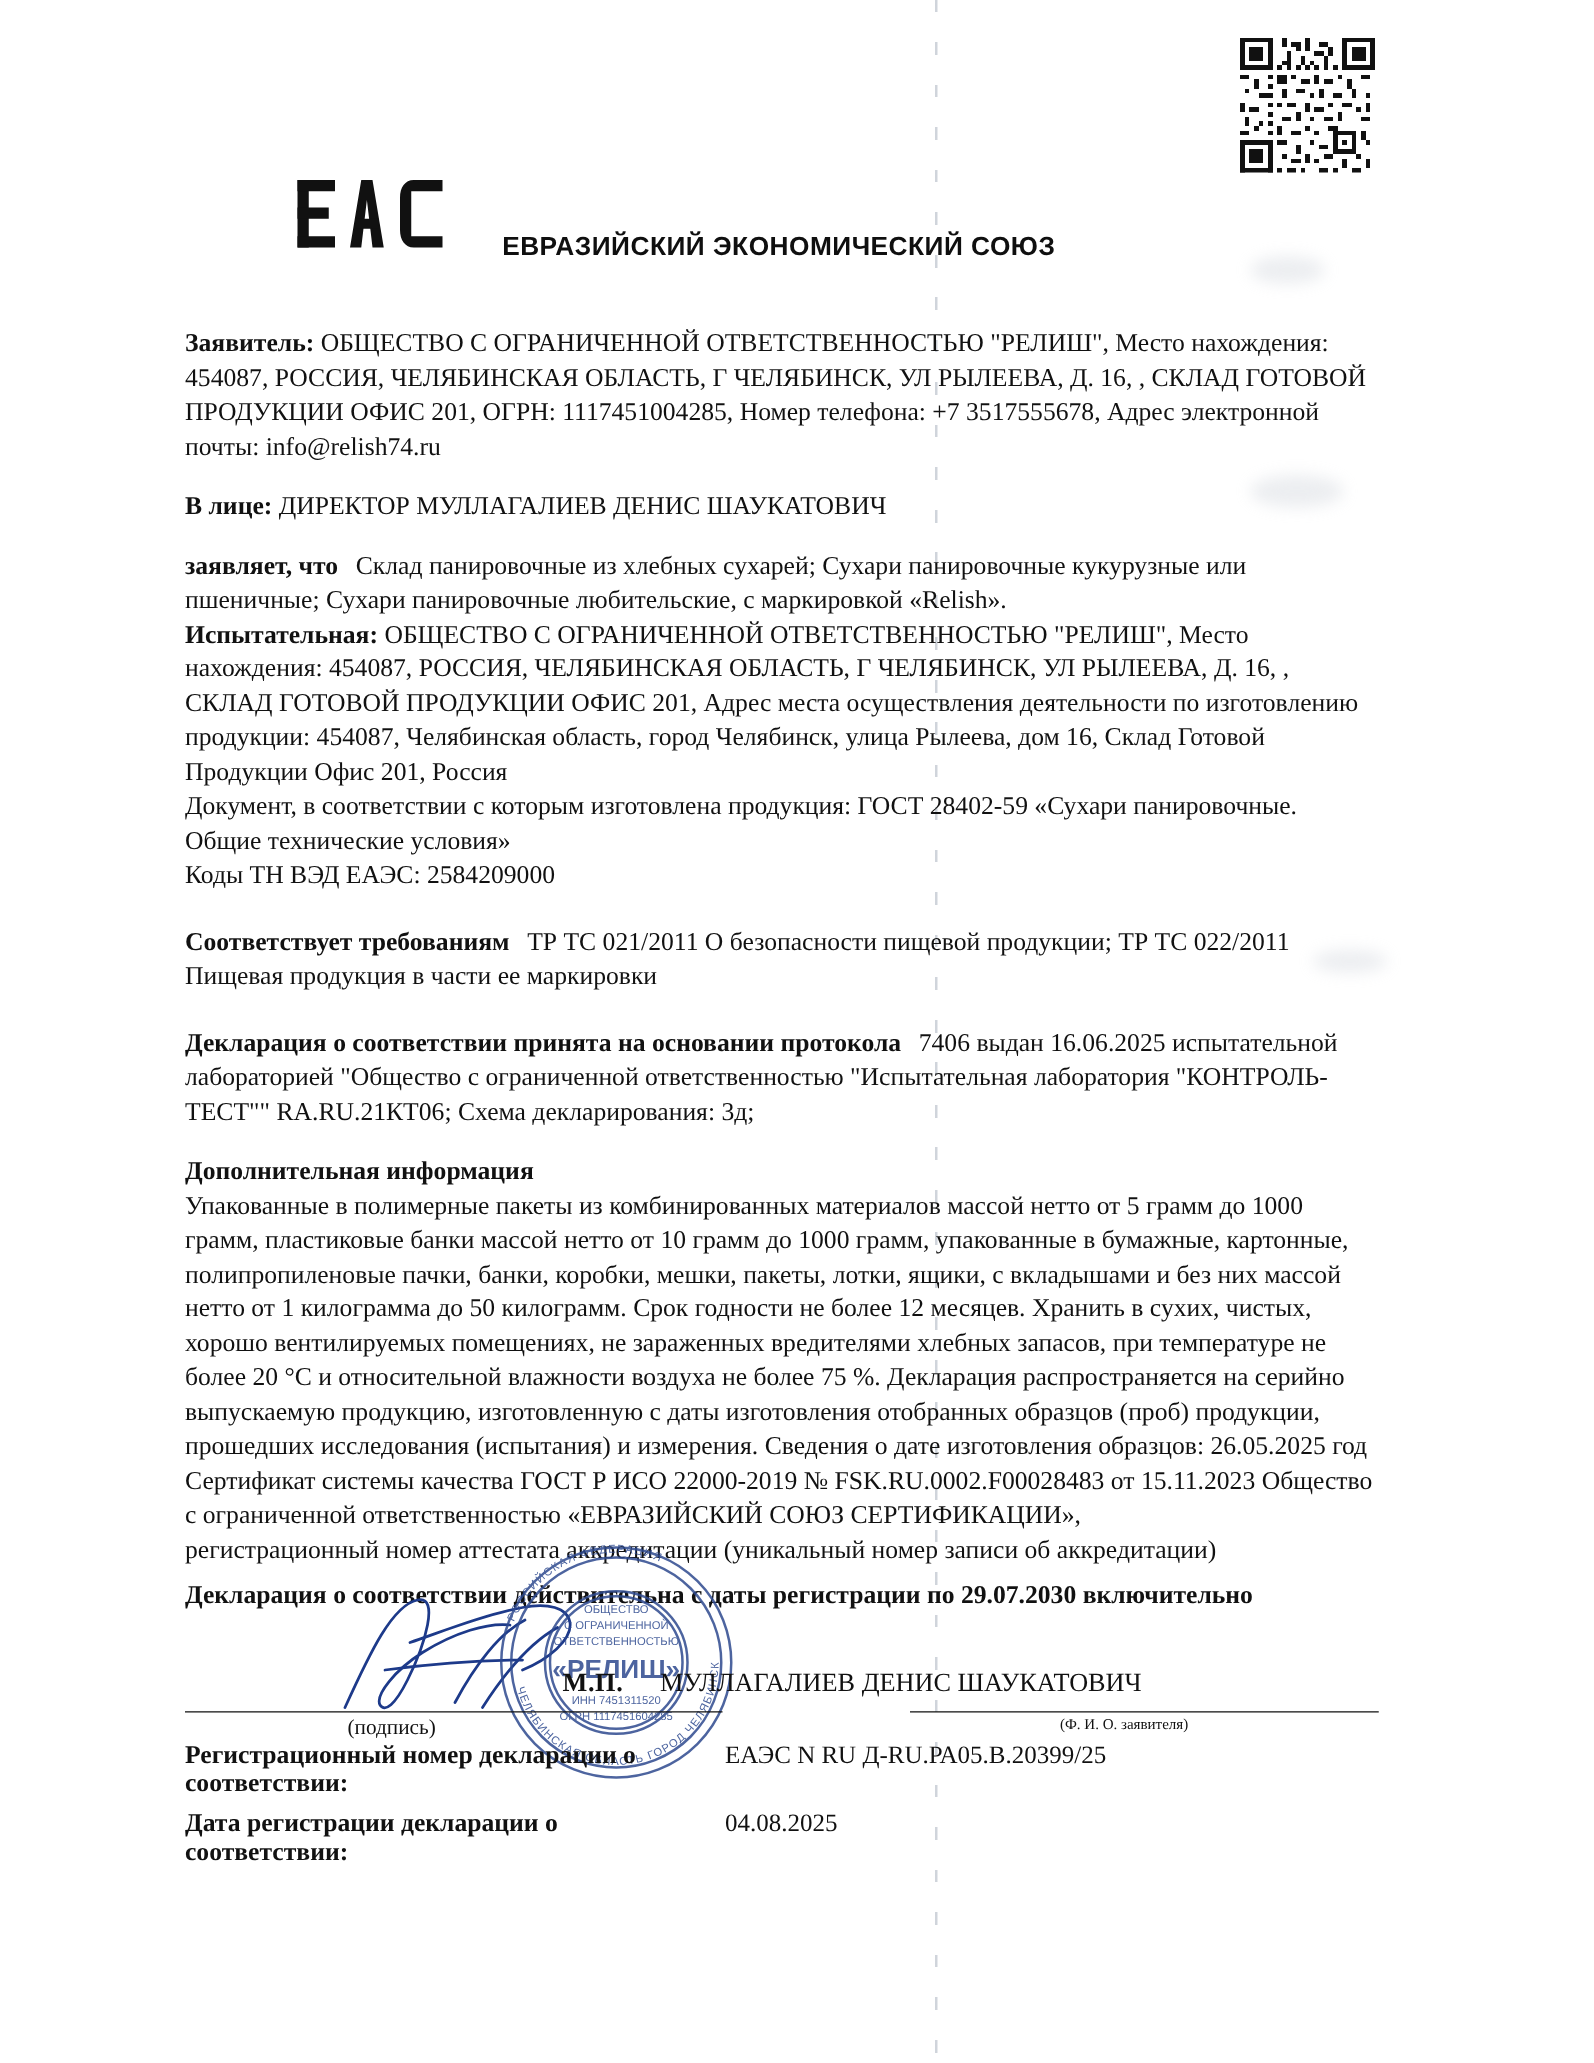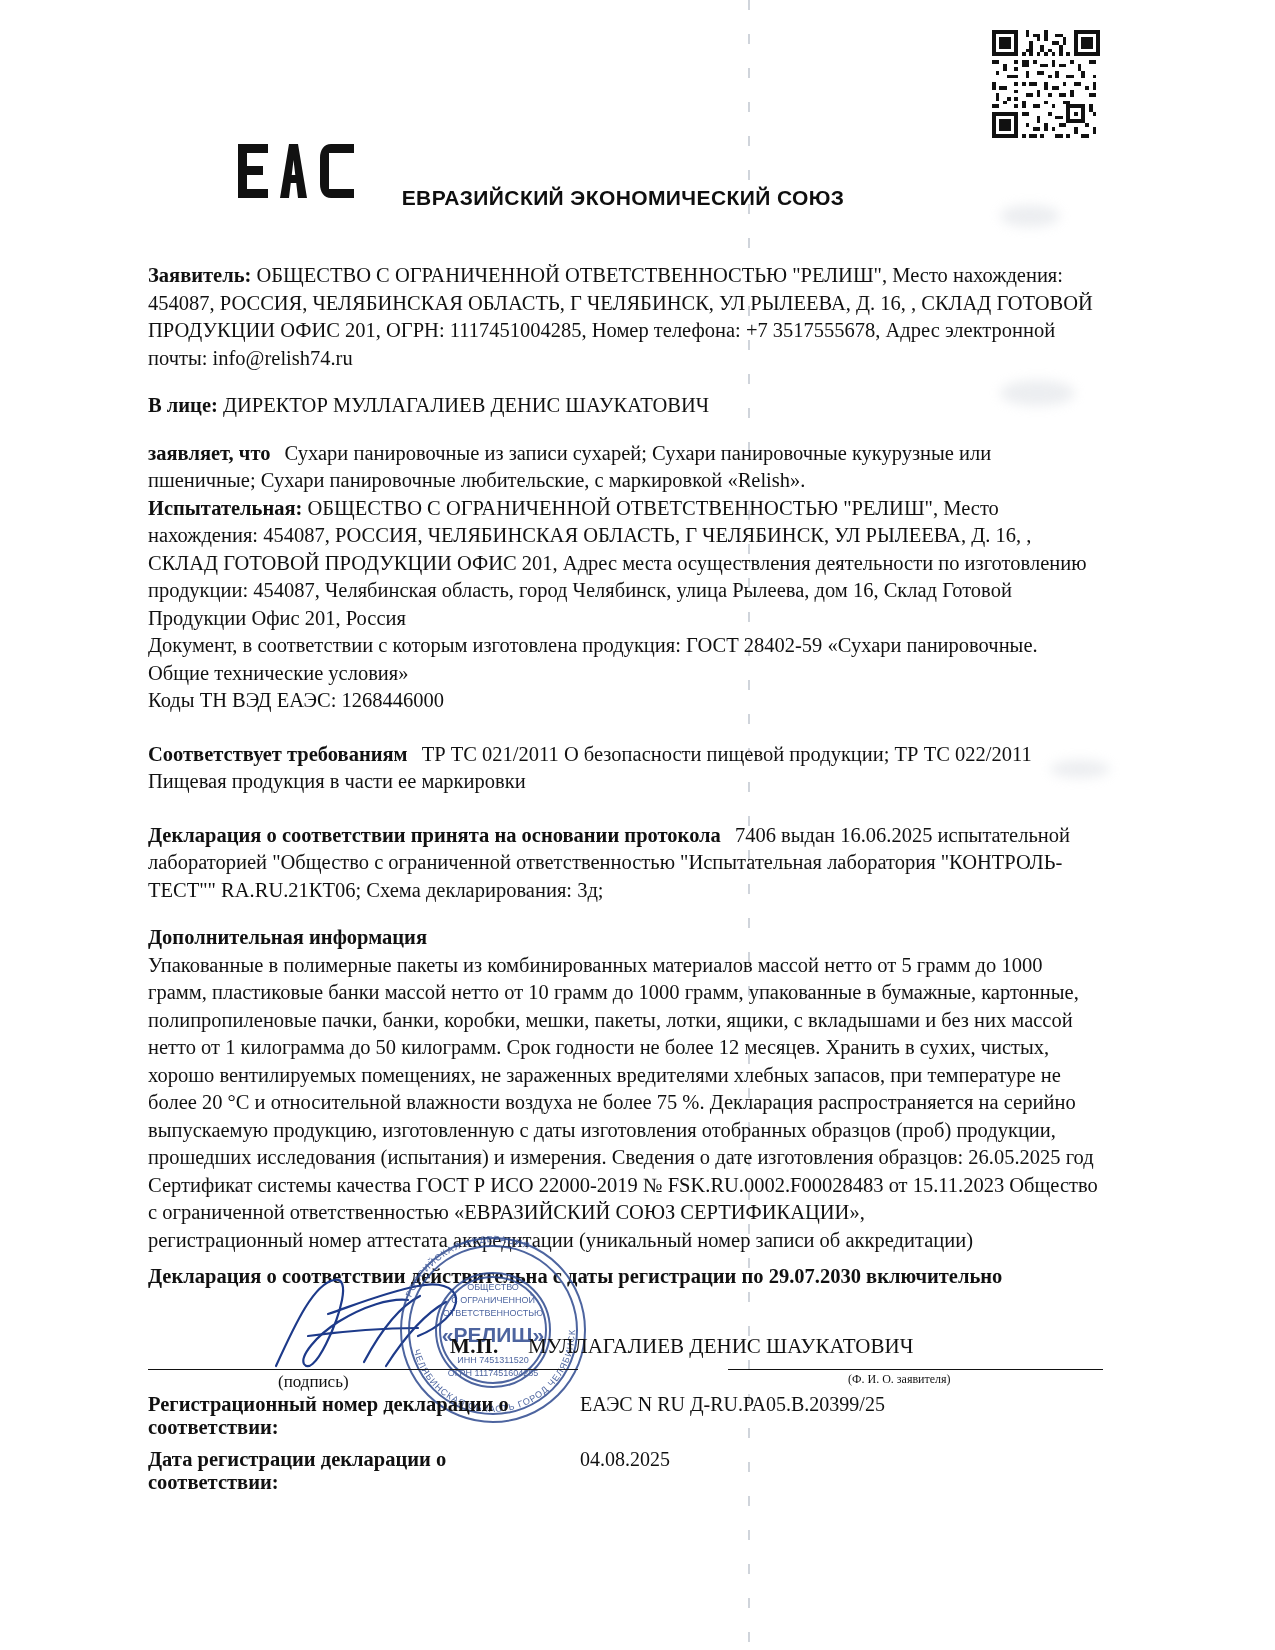--- a/index.html
+++ b/index.html
@@ -361,31 +361,31 @@
 
     <p class="para">
       <b class="lbl">В лице:</b>
       <span>ДИРЕКТОР МУЛЛАГАЛИЕВ ДЕНИС ШАУКАТОВИЧ</span>
     </p>
 
     <div class="gap-md"></div>
 
     <p class="para">
       <b class="lbl">заявляет, что</b><span class="sp"></span>
-      <span>Сухари панировочные из записи сухарей; Сухари панировочные кукурузные или пшеничные; Сухари панировочные любительские, с маркировкой «Relish».</span>
+      <span>Склад панировочные из хлебных сухарей; Сухари панировочные кукурузные или пшеничные; Сухари панировочные любительские, с маркировкой «Relish».</span>
     </p>
 
     <p class="para">
       <b class="lbl">Испытательная:</b>
       <span>ОБЩЕСТВО С ОГРАНИЧЕННОЙ ОТВЕТСТВЕННОСТЬЮ "РЕЛИШ", Место нахождения: 454087, РОССИЯ, ЧЕЛЯБИНСКАЯ ОБЛАСТЬ, Г ЧЕЛЯБИНСК, УЛ РЫЛЕЕВА, Д. 16,  , СКЛАД ГОТОВОЙ ПРОДУКЦИИ ОФИС 201, Адрес места осуществления деятельности по изготовлению продукции: 454087, Челябинская область, город Челябинск, улица Рылеева, дом 16, Склад Готовой Продукции Офис 201, Россия</span>
     </p>
 
     <p class="para">Документ, в соответствии с которым изготовлена продукция: ГОСТ 28402-59 «Сухари панировочные. Общие технические условия»</p>
 
-    <p class="para">Коды ТН ВЭД ЕАЭС: 1268446000</p>
+    <p class="para">Коды ТН ВЭД ЕАЭС: 2584209000</p>
 
     <div class="gap-lg"></div>
 
     <p class="para">
       <b class="lbl">Соответствует требованиям</b><span class="sp"></span>
       <span>ТР ТС 021/2011 О безопасности пищевой продукции; ТР ТС 022/2011 Пищевая продукция в части ее маркировки</span>
     </p>
 
     <div class="gap-lg"></div>
 

